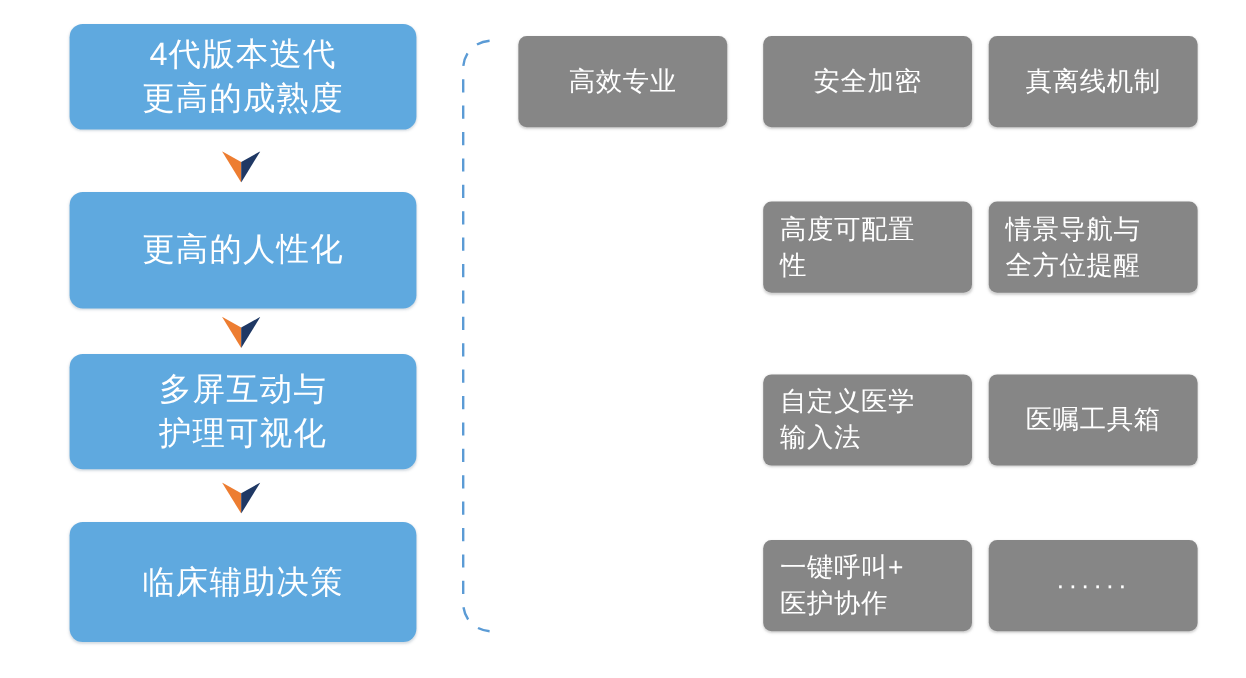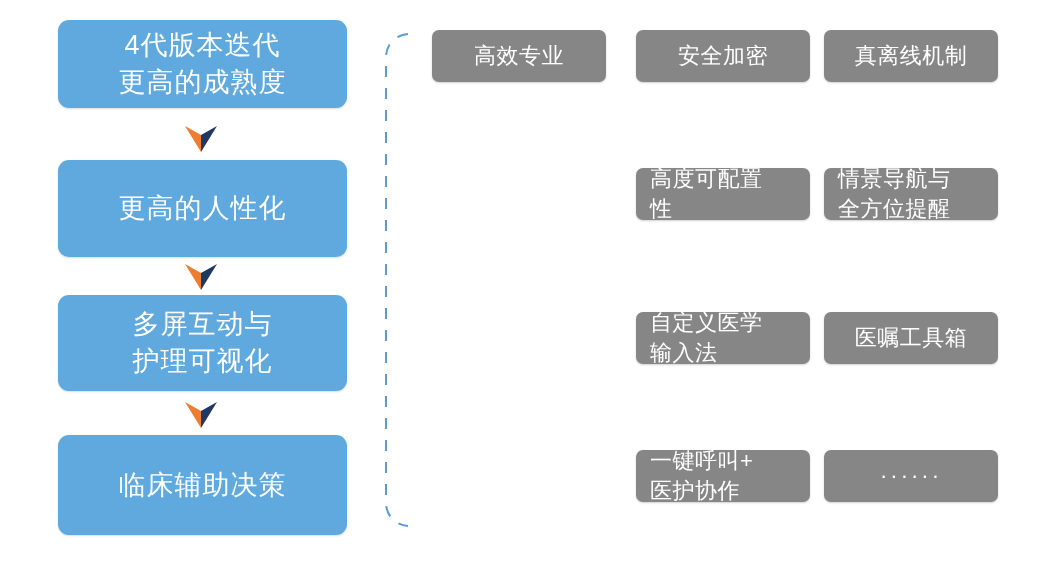--- a/index.html
+++ b/index.html
@@ -75,21 +75,21 @@
   .feature-grid {
     position: absolute;
     left: 432px;
     top: 30px;
     width: 578px;
     height: 490px;
   }
   .feature-box {
     position: absolute;
     width: 174px;
-    height: 52px;
+    height: 76px;
     background: #868686;
     border-radius: 7px;
     box-shadow: 0 1px 2px rgba(120,120,120,0.35);
     box-sizing: border-box;
     display: flex;
     align-items: center;
   }
   .feature-label {
     color: #ffffff;
     font-size: 22px;

